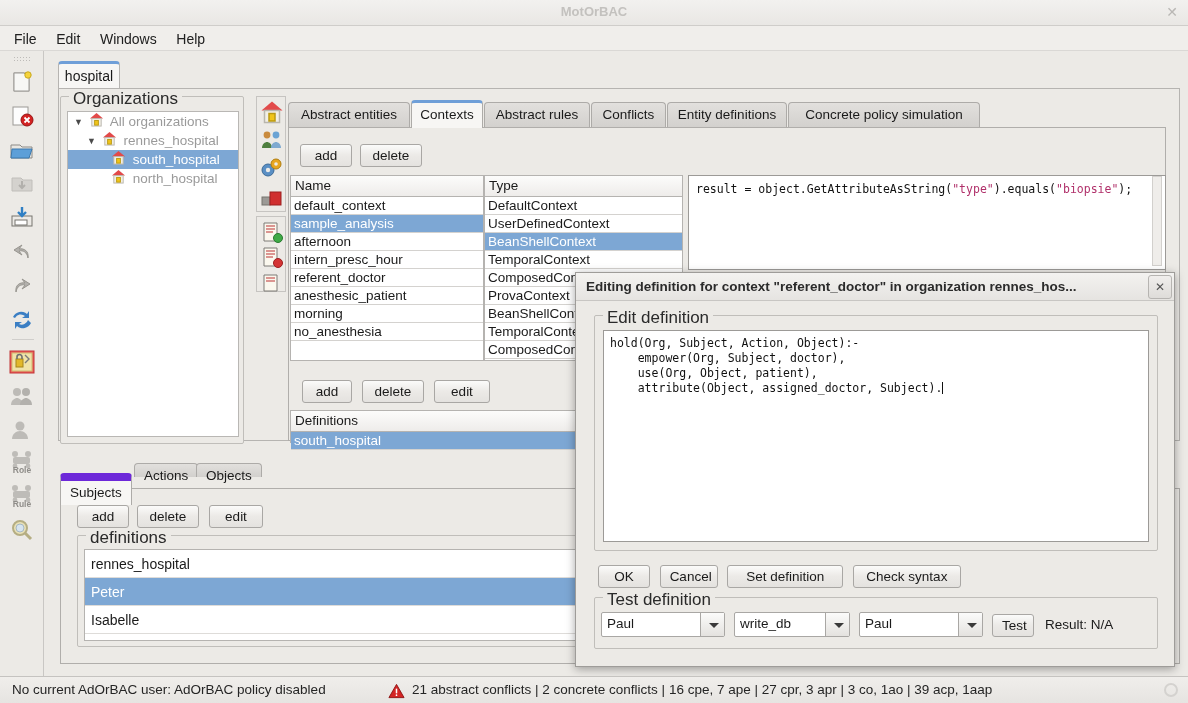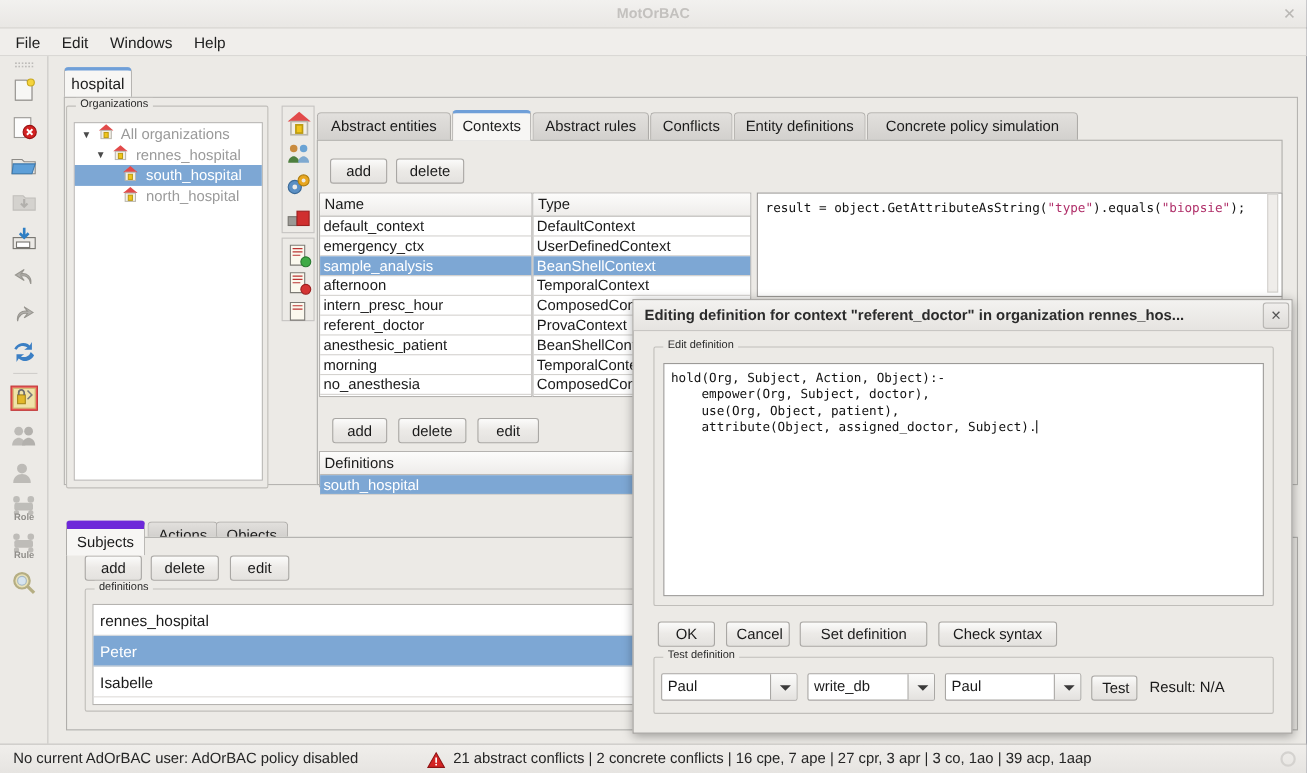--- a/index.html
+++ b/index.html
@@ -77,21 +77,21 @@
     background: #eceae6; border: 1px solid #b6b4b1;
   }
 
   
   .orggroup {
     position: absolute; left: 60px; top: 96px; width: 184px; height: 348px;
     border: 1px solid #c0beba; background: #eceae6; border-radius: 2px;
   }
   .glabel {
     position: absolute; background: #eceae6; padding: 0 4px;
-    font-size: 10px; color: #2a2a2a;
+    font-size: 17px; color: #2a2a2a;
   }
   .treearea {
     position: absolute; left: 6px; top: 14px; width: 172px; height: 326px;
     background: #ffffff; border: 1px solid #b9b7b4;
   }
   .trow {
     position: relative; height: 19px; line-height: 19px; font-size: 13.5px;
     color: #9a9a9a; white-space: nowrap;
   }
   .trow.sel { background: #7da7d4; color: #ffffff; }
@@ -163,21 +163,21 @@
     white-space: pre; color: #111;
   }
   .str { color: #b0306a; }
 
   
   .defbox { position: absolute; background: #ffffff; border: 1px solid #b5b3b0; }
 
   
   .btabs { position: absolute; left: 60px; top: 461px; }
   .btab {
-    position: absolute; top: 13px; height: 14px; padding: 0 9px;
+    position: absolute; top: 2px; height: 14px; padding: 0 9px;
     background: linear-gradient(to bottom,#e2e0dd,#d2d0cd);
     border: 1px solid #adaba8; border-bottom: none; border-radius: 4px 4px 0 0;
     font-size: 13.5px; line-height: 24px;
   }
   .btab.active {
     top: 12px; height: 32px; background: #f7f6f4;
     border-top: 8px solid #6d28d9; z-index: 3;
   }
   .bpane {
     position: absolute; left: 60px; top: 488px; width: 1120px; height: 176px;
@@ -533,21 +533,20 @@
     <div class="rtab" style="left:500px; width:192px">Concrete policy simulation</div>
   </div>
   <div class="rpane"></div>
 
   <div class="btn" style="position:absolute; left:300px; top:144px; width:52px">add</div>
   <div class="btn" style="position:absolute; left:360px; top:144px; width:62px">delete</div>
 
   <div class="ctxname" style="left:290px; top:175px; width:194px; height:186px">
     <div class="thead">Name</div>
     <div class="crow">default_context</div>
-    <div class="crow">emergency_ctx</div>
     <div class="crow sel">sample_analysis</div>
     <div class="crow">afternoon</div>
     <div class="crow">intern_presc_hour</div>
     <div class="crow">referent_doctor</div>
     <div class="crow">anesthesic_patient</div>
     <div class="crow">morning</div>
     <div class="crow">no_anesthesia</div>
   </div>
 
   <div class="ctxtype" style="left:484px; top:175px; width:199px; height:186px">

